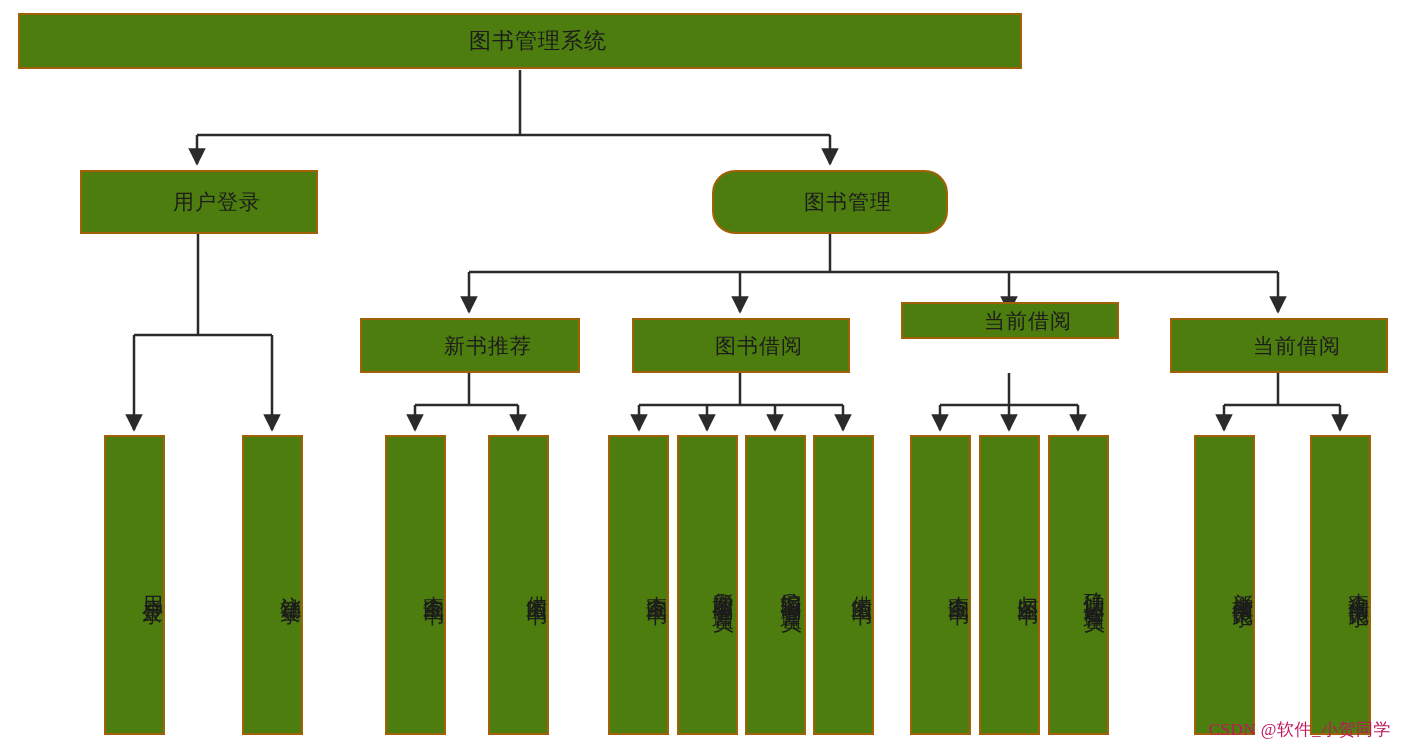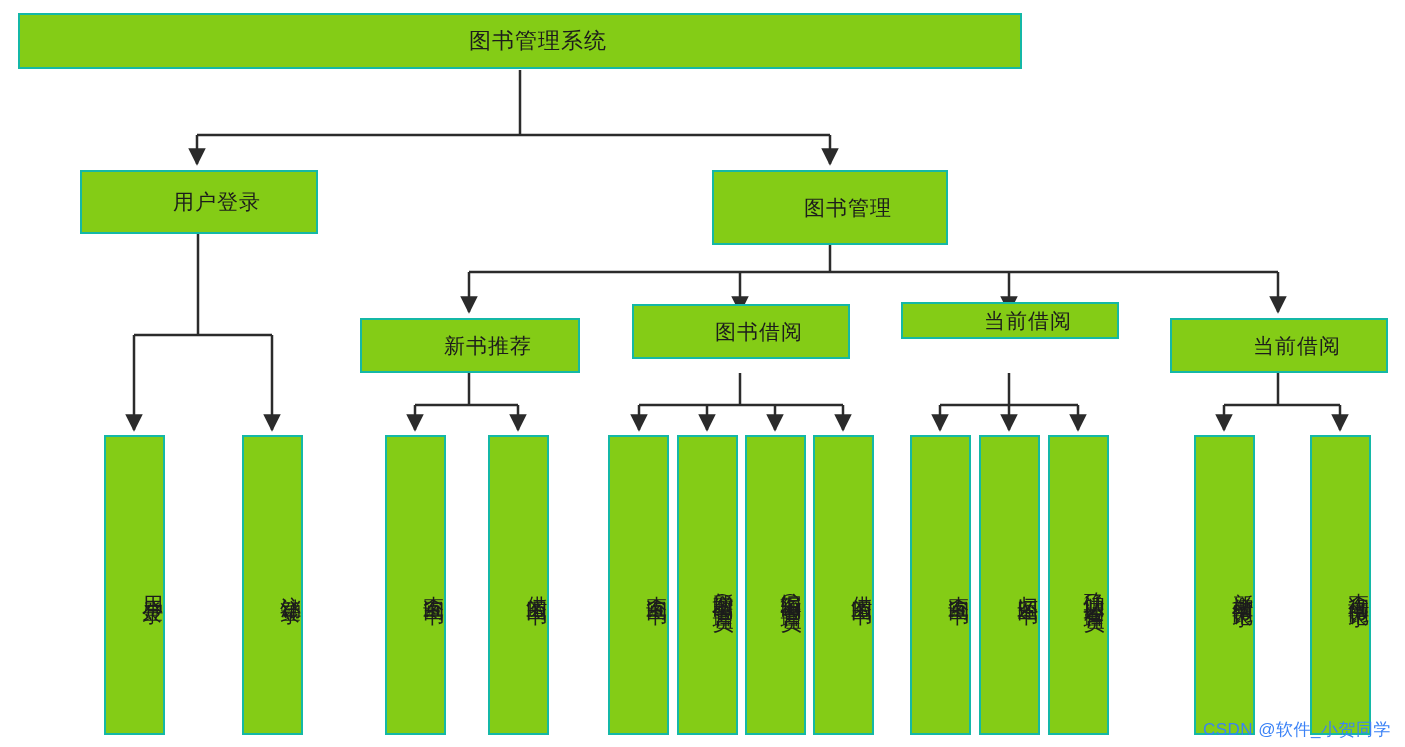--- a/index.html
+++ b/index.html
@@ -21,22 +21,22 @@
     position: absolute;
     left: 0;
     top: 0;
     width: 1405px;
     height: 747px;
     pointer-events: none;
   }
   .node {
     position: absolute;
     box-sizing: border-box;
-    border: 2px solid #14b8a6;
-    background: #84cc16;
+    border: 2px solid #a16207;
+    background: #4d7c0f;
     display: flex;
     align-items: center;
     justify-content: center;
     color: #1c1c1c;
     padding-left: 36px;
   }
   .node.horiz {
     font-size: 21px;
     letter-spacing: 1px;
     line-height: 1.2;
@@ -59,24 +59,25 @@
     padding-top: 0;
   }
   .vlabel {
     display: block;
   }
   #watermark {
     position: absolute;
     right: 14px;
     bottom: 6px;
     font-size: 17px;
-    color: #3b82f6;
+    color: #be185d;
     letter-spacing: 0.5px;
     white-space: nowrap;
     pointer-events: none;
+    font-family: Liberation Serif, serif;
   }
 </style>
 </head>
 <body>
 
 <div id="canvas">
 
   <svg id="edges" viewBox="0 0 1405 747" xmlns="http://www.w3.org/2000/svg">
     <defs>
       <marker id="arrow" viewBox="0 0 10 10" refX="9" refY="5" markerWidth="7" markerHeight="7" orient="auto-start-reverse">
@@ -127,28 +128,28 @@
     </g>
   </svg>
 
   <div class="node horiz root" style="left:18px; top:13px; width:1004px; height:56px;">
     <span>图书管理系统</span>
   </div>
 
   <div class="node horiz" style="left:80px; top:170px; width:238px; height:64px;">
     <span>用户登录</span>
   </div>
-  <div class="node horiz" style="left:712px; top:170px; width:236px; height:75px;">
+  <div class="node horiz" style="left:712px; top:170px; width:236px; height:64px;border-radius:23px;">
     <span>图书管理</span>
   </div>
 
   <div class="node horiz" style="left:360px; top:318px; width:220px; height:55px;justify-content:center;">
     <span>新书推荐</span>
   </div>
-  <div class="node horiz" style="left:632px; top:304px; width:218px; height:55px;">
+  <div class="node horiz" style="left:632px; top:318px; width:218px; height:55px;">
     <span>图书借阅</span>
   </div>
   <div class="node horiz" style="left:901px; top:302px; width:218px; height:37px;">
     <span>当前借阅</span>
   </div>
   <div class="node horiz" style="left:1170px; top:318px; width:218px; height:55px;">
     <span>当前借阅</span>
   </div>
 
   <div class="node vert mid" style="left:104px; top:435px; width:61px; height:300px;">

